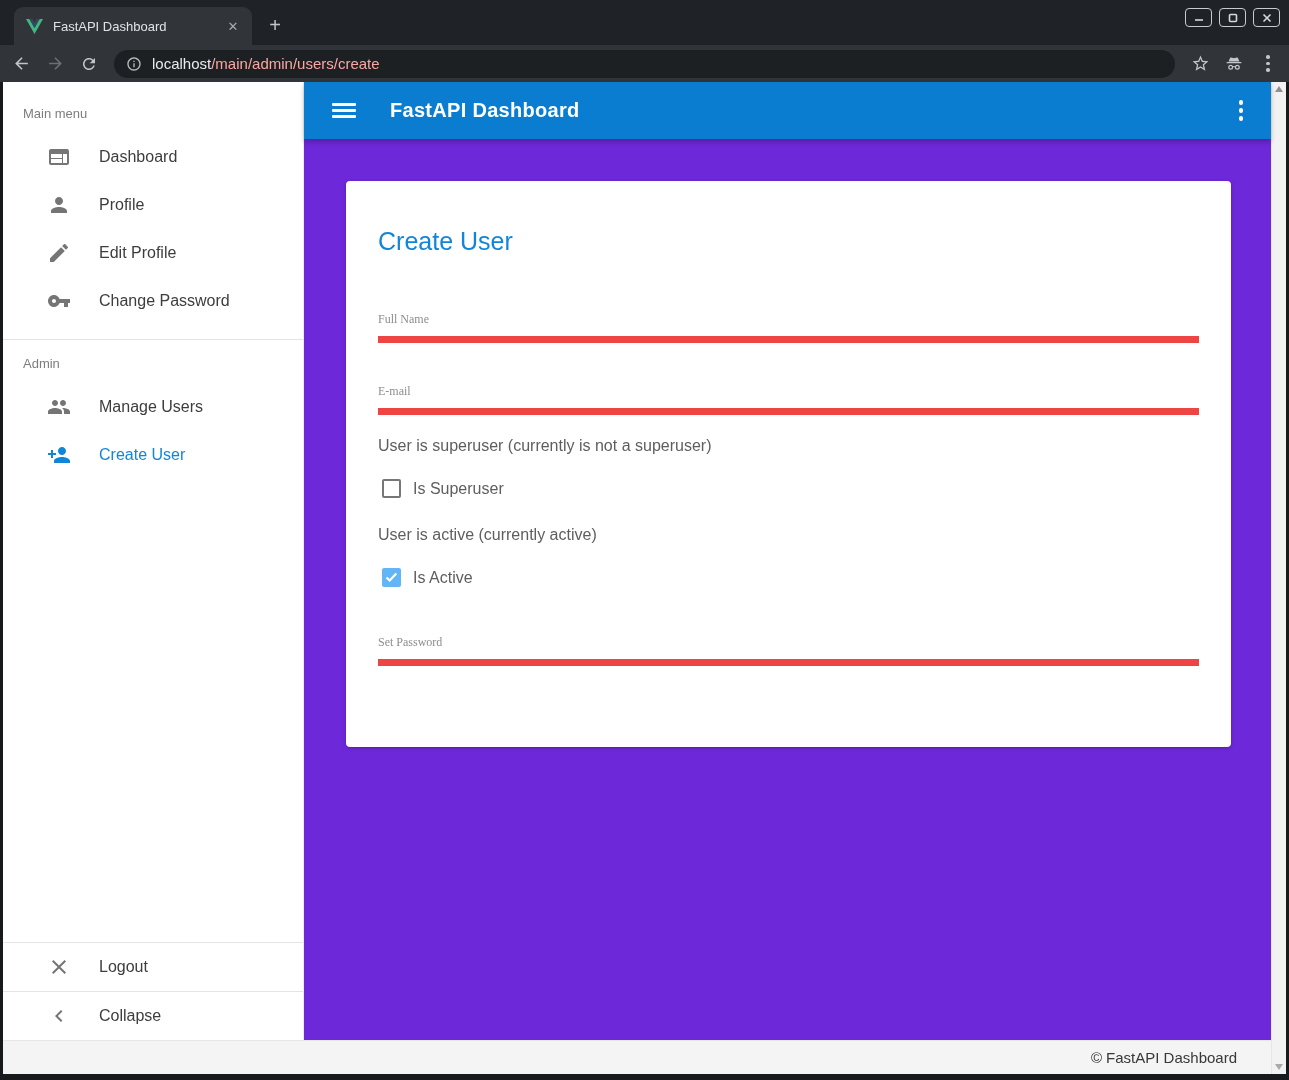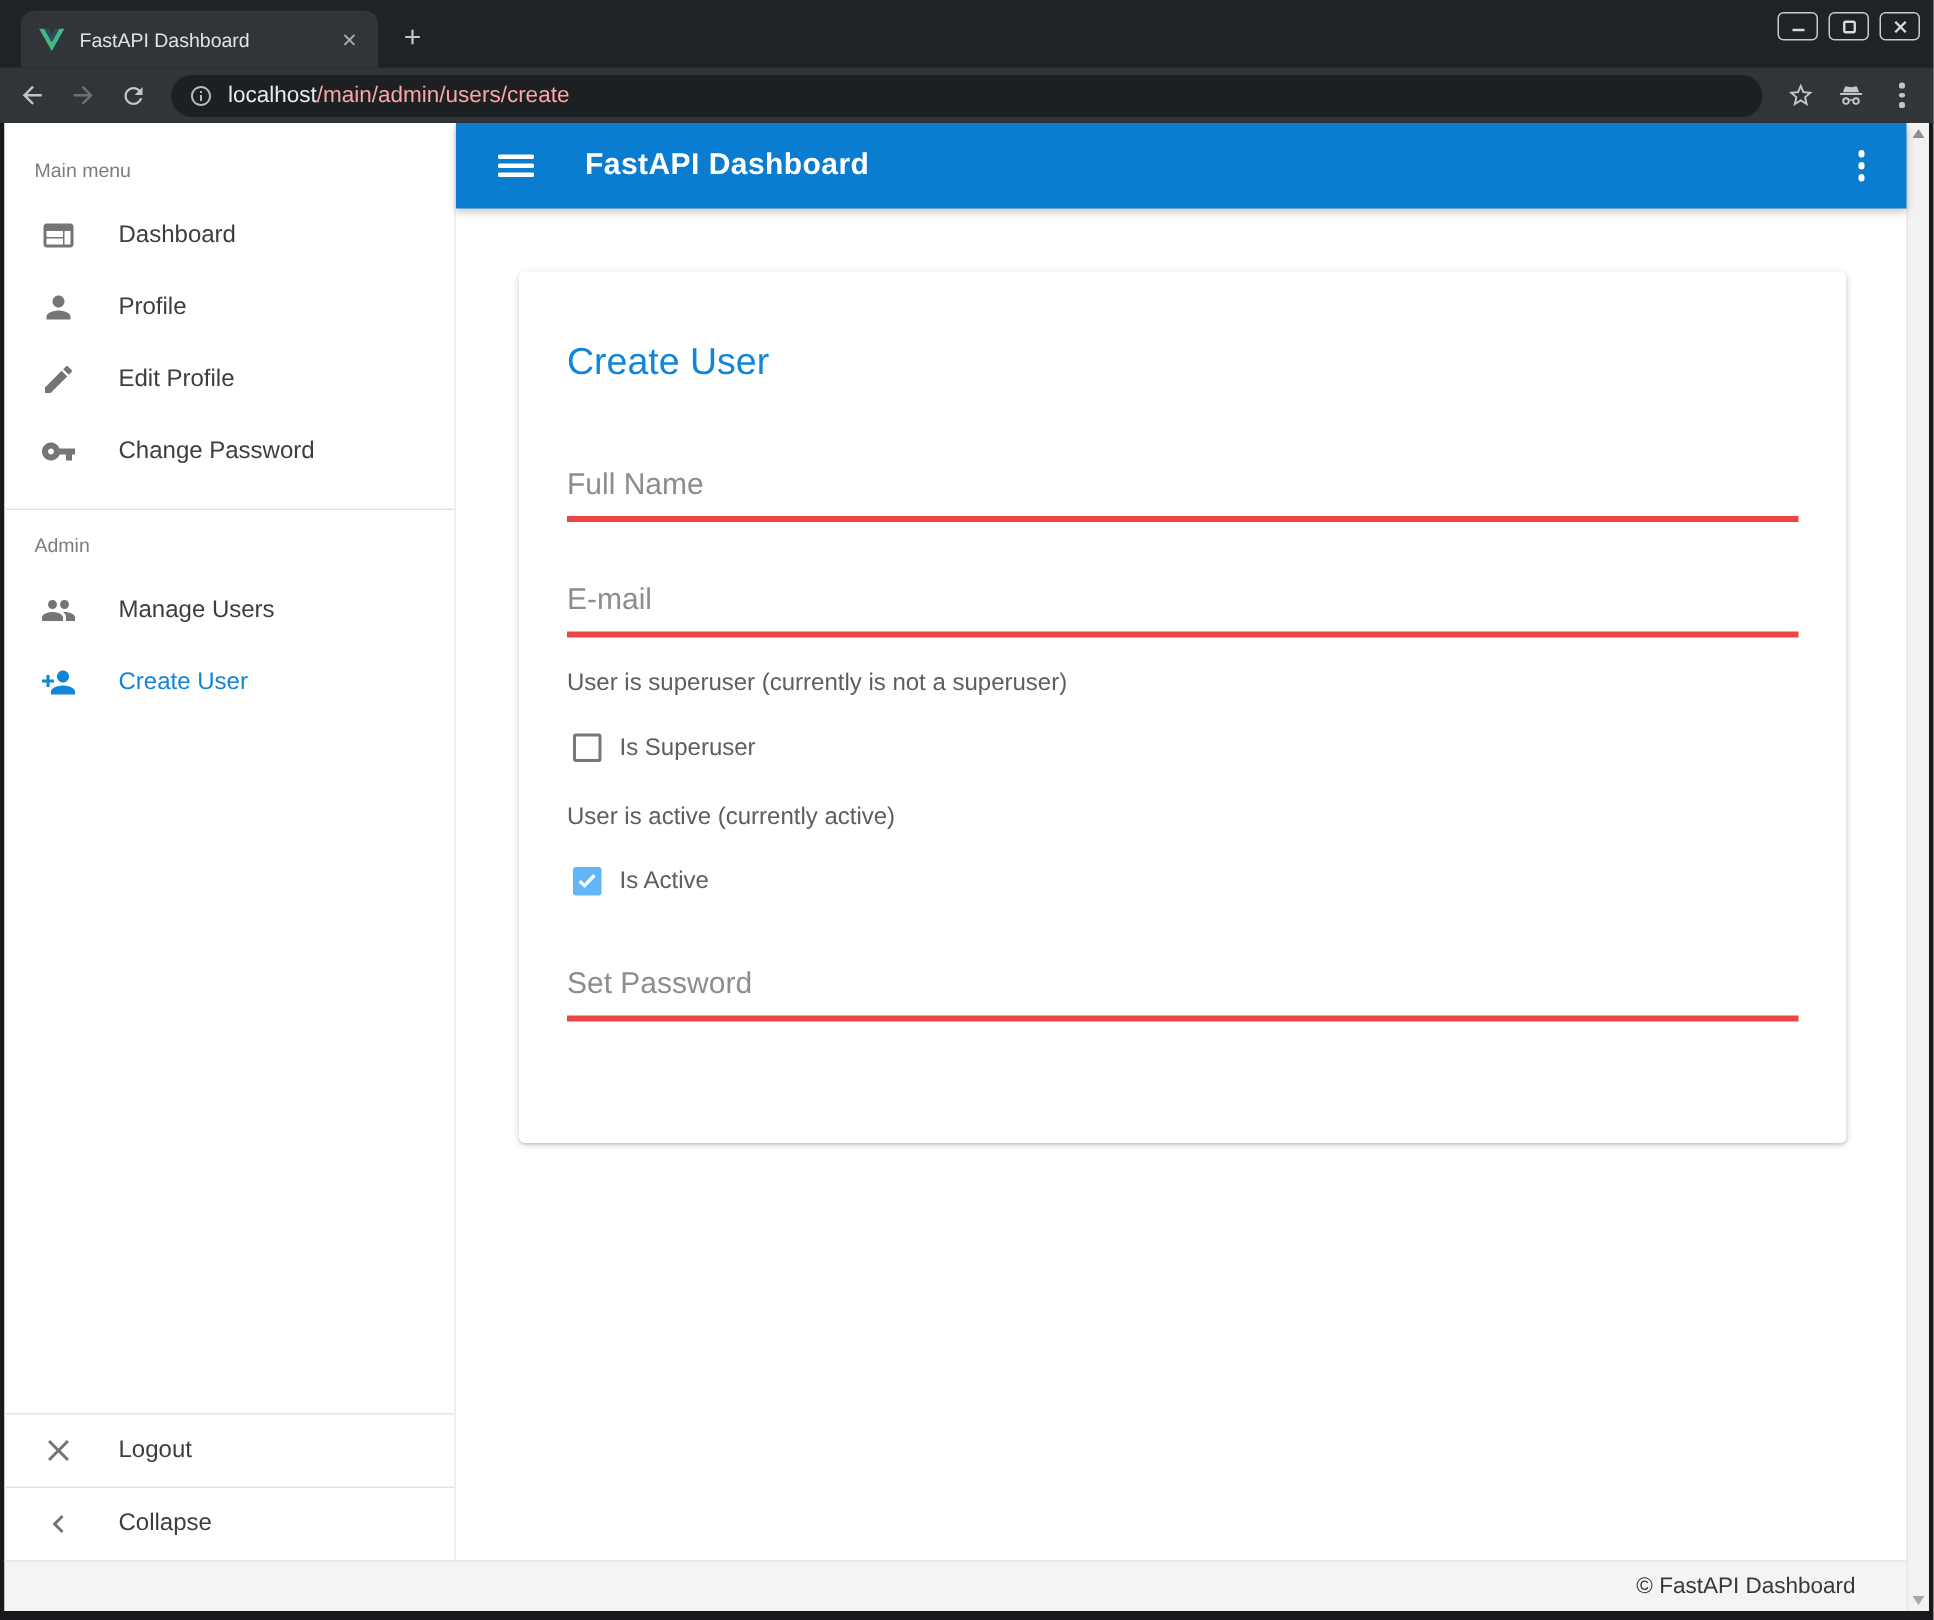--- a/index.html
+++ b/index.html
@@ -31,29 +31,29 @@
   .url-pill svg { fill:#b8bbbe; flex:none; }
   .url-text { margin-left:10px; font-size:15px; white-space:nowrap; overflow:hidden; }
   .url-host { color:#e8eaed; }
   .url-path { color:#fca5a5; }
   .chrome-icon { width:26px; height:26px; display:flex; align-items:center; justify-content:center; margin-right:8px; }
   .chrome-icon svg { fill:#c3c6c9; }
   .kebab-chrome { display:flex; flex-direction:column; gap:3px; align-items:center; }
   .kebab-chrome i { width:3.5px; height:3.5px; border-radius:50%; background:#c3c6c9; }
 
   
-  .viewport { position:absolute; top:82px; left:3px; right:3px; bottom:6px; background:#ffffff; display:flex; }
+  .viewport { position:absolute; top:82px; left:3px; right:3px; bottom:6px; background:#6d28d9; display:flex; }
   .page-col { flex:1; display:flex; flex-direction:column; min-width:0; }
   .content-row { flex:1; display:flex; min-height:0; }
 
   
   .sidebar { width:301px; background:#ffffff; border-right:1px solid #ececec; display:flex;
              flex-direction:column; padding-top:14px; }
   .section-label { color:#7d7d7d; font-size:13px; padding:10px 20px 12px 20px; }
-  .nav-item { height:48px; display:flex; align-items:center; padding-left:24px; cursor:pointer; }
+  .nav-item { height:48px; display:flex; align-items:center; padding-left:24px; cursor:pointer;margin-left:20px; }
   .nav-item .nv-icon { width:24px; height:24px; flex:none; }
   .nav-item .nv-icon svg { fill:#757575; }
   .nav-item .nv-label { margin-left:28px; font-size:16px; color:#3d3d3d; }
   .nav-item.active .nv-icon svg { fill:#1185d8; }
   .nav-item.active .nv-label { color:#1185d8; }
   .divider { height:1px; background:#e4e4e4; }
   .sidebar-bottom { margin-top:auto; }
 
   
   .main-area { flex:1; min-width:0; display:flex; flex-direction:column; }
@@ -66,22 +66,22 @@
   .kebab-app { display:flex; flex-direction:column; gap:3.5px; align-items:center; width:24px; }
   .kebab-app i { width:4.5px; height:4.5px; border-radius:50%; background:#ffffff; }
 
   
   .card-wrap { flex:1; overflow:hidden; }
   .card { margin:42px 40px 0 42px; background:#ffffff; border-radius:4px;
           box-shadow:0 1px 4px rgba(0,0,0,.18), 0 1px 1px rgba(0,0,0,.08);
           padding:46px 32px 40px 32px; }
   .card-title { color:#1185d8; font-size:25px; font-weight:normal; margin-bottom:56px; }
   .text-field { display:block; width:100%; border:none; outline:none; background:transparent;
-                font-family:Liberation Sans, sans-serif; font-size:20px; color:#333;
-                border-bottom:4px solid #ef4444; padding:0 0 9px 0; }
+                font-family:Liberation Serif, serif; font-size:12px; color:#333;
+                border-bottom:7px solid #ef4444; padding:0 0 9px 0; }
   .text-field::placeholder { color:#8d8d8d; opacity:1; }
   .tf-1 { margin-bottom:41px; } .tf-2 { margin-bottom:22px; }
   .hint { color:#5e5e5e; font-size:16px; }
   .chk-row { display:flex; align-items:center; margin:24px 0 28px 4px; }
   .chk-box { width:19px; height:19px; border:2px solid #777; border-radius:2px; background:#fff; flex:none; }
   .chk-box.checked { border:none; background:#64b5f6; display:flex; align-items:center; justify-content:center; }
   .chk-label { margin-left:12px; font-size:16px; color:#5e5e5e; }
   .pw-gap { margin-top:48px; }
   .btn-row { display:flex; gap:15px; margin-top:26px; }
   .btn { min-width:89px; height:36px; background:#f5f5f5; border:none; border-radius:3px;

